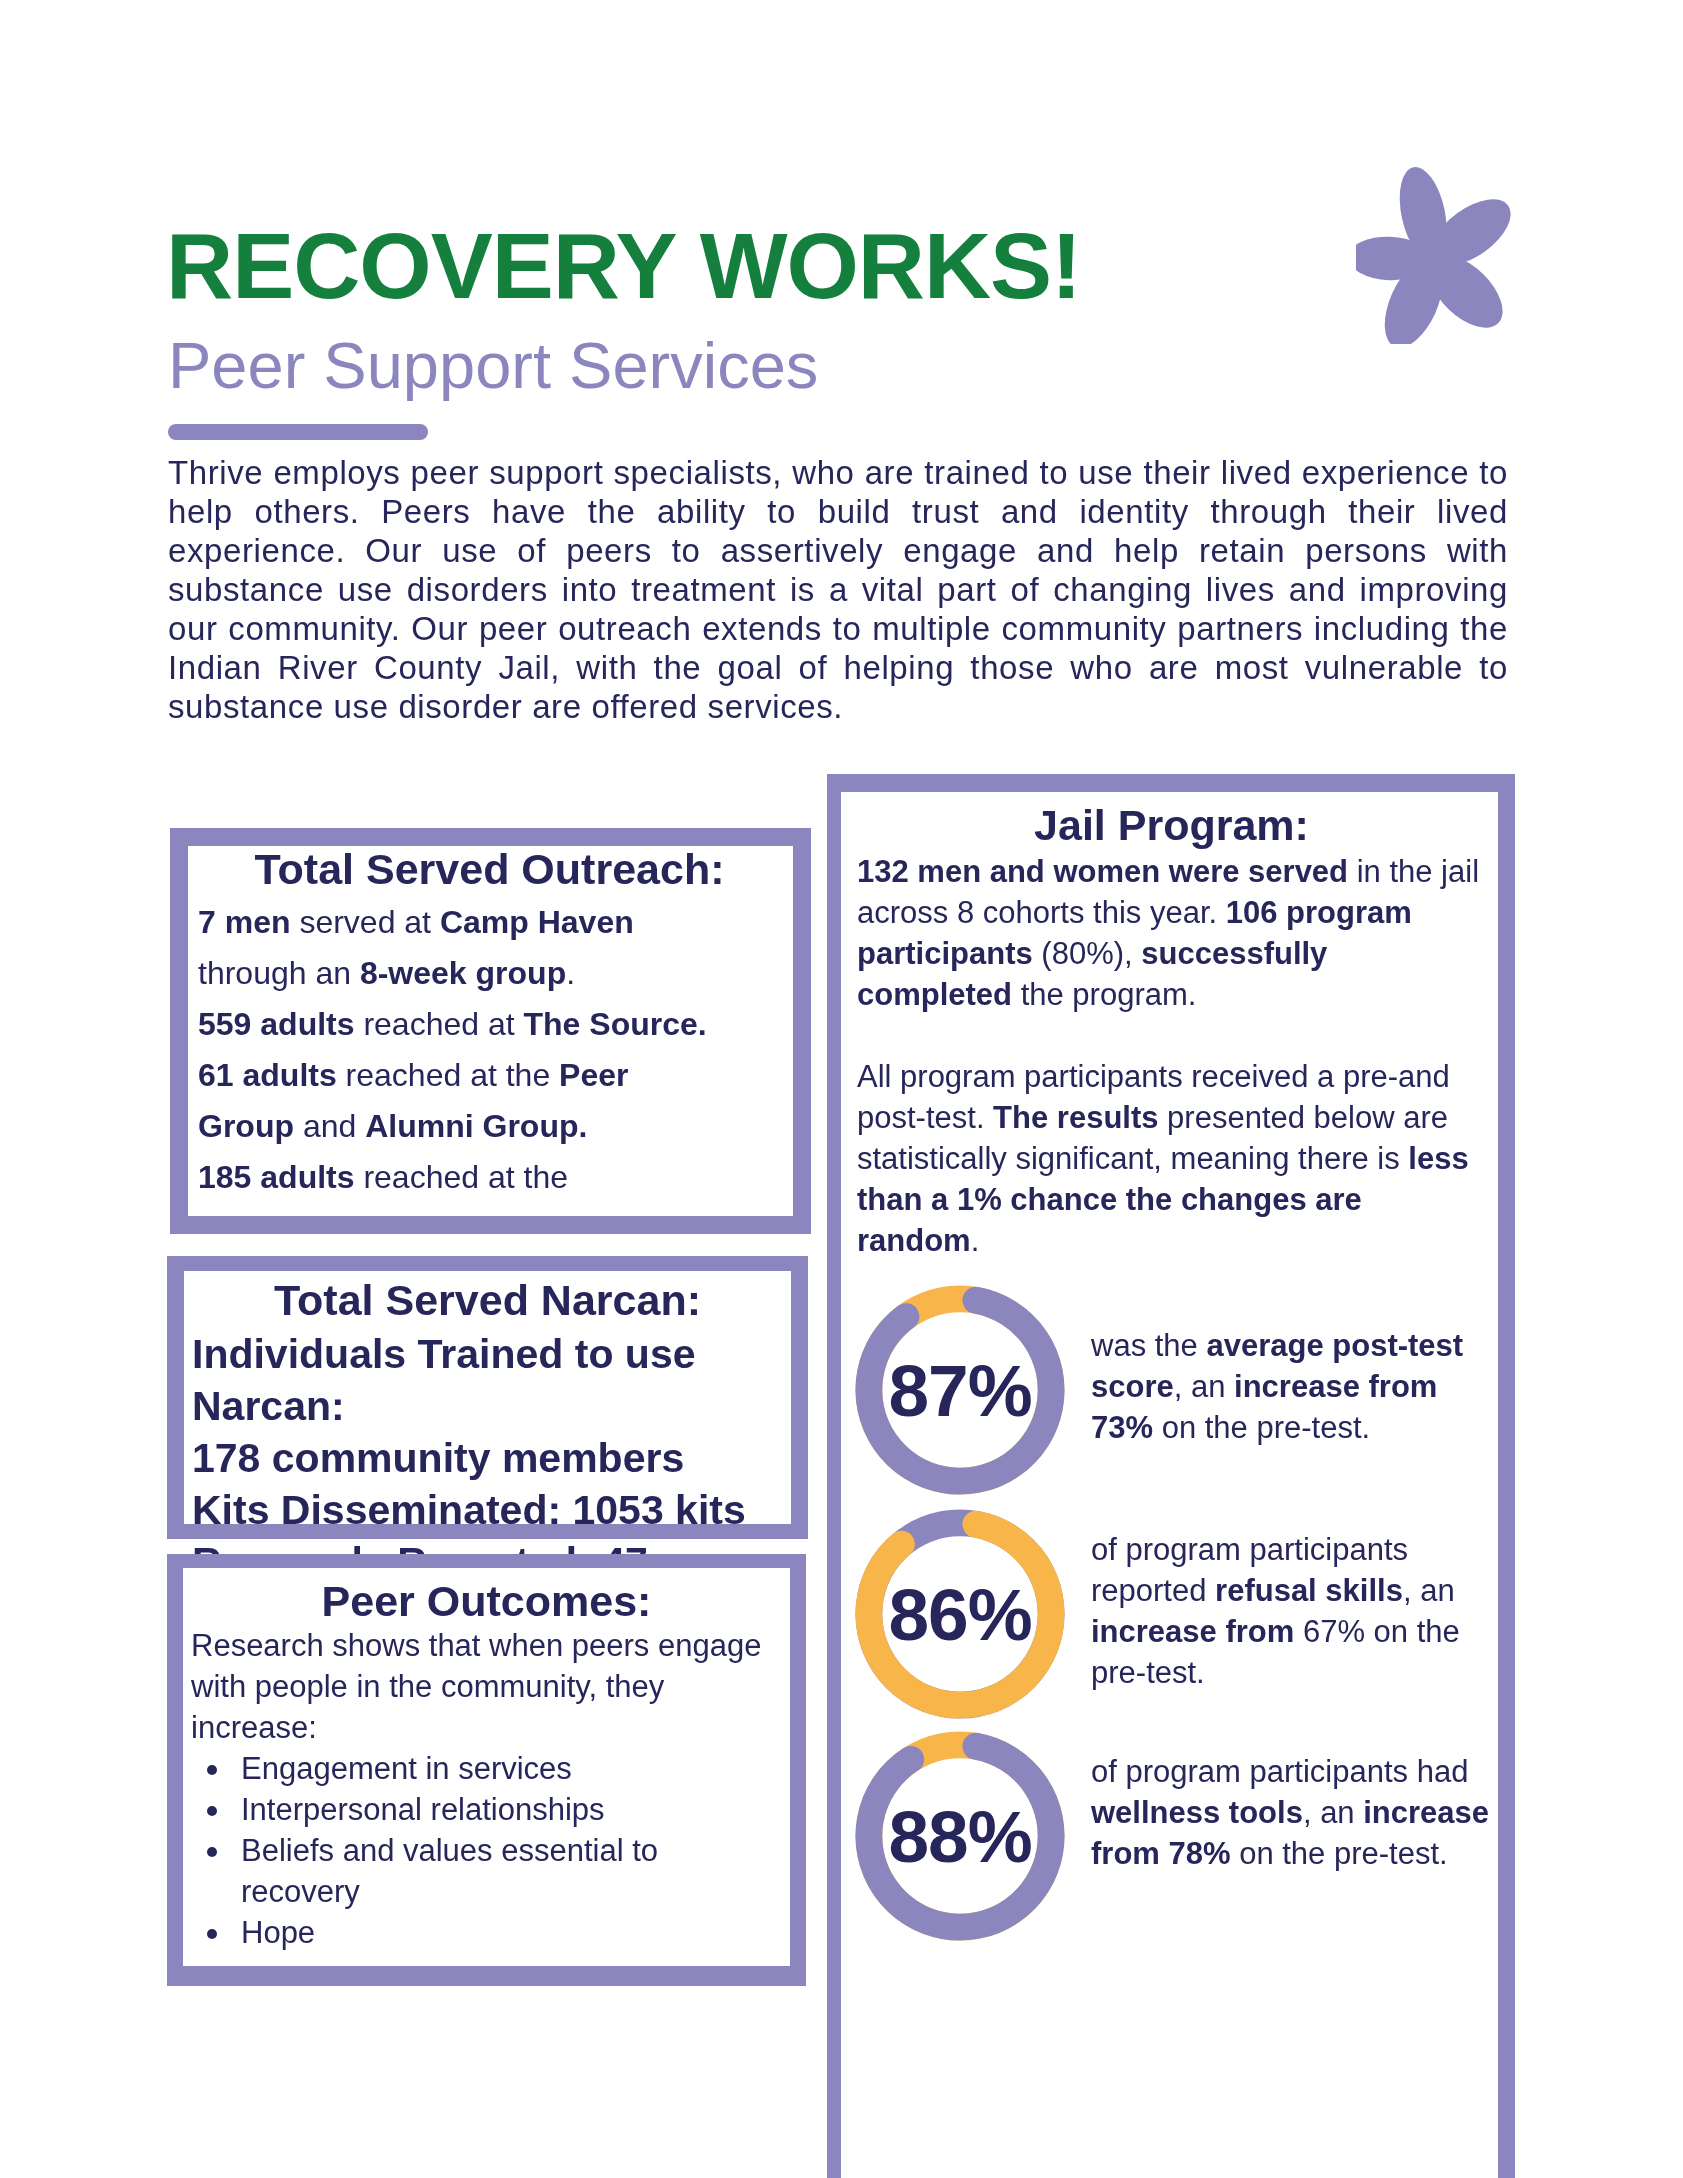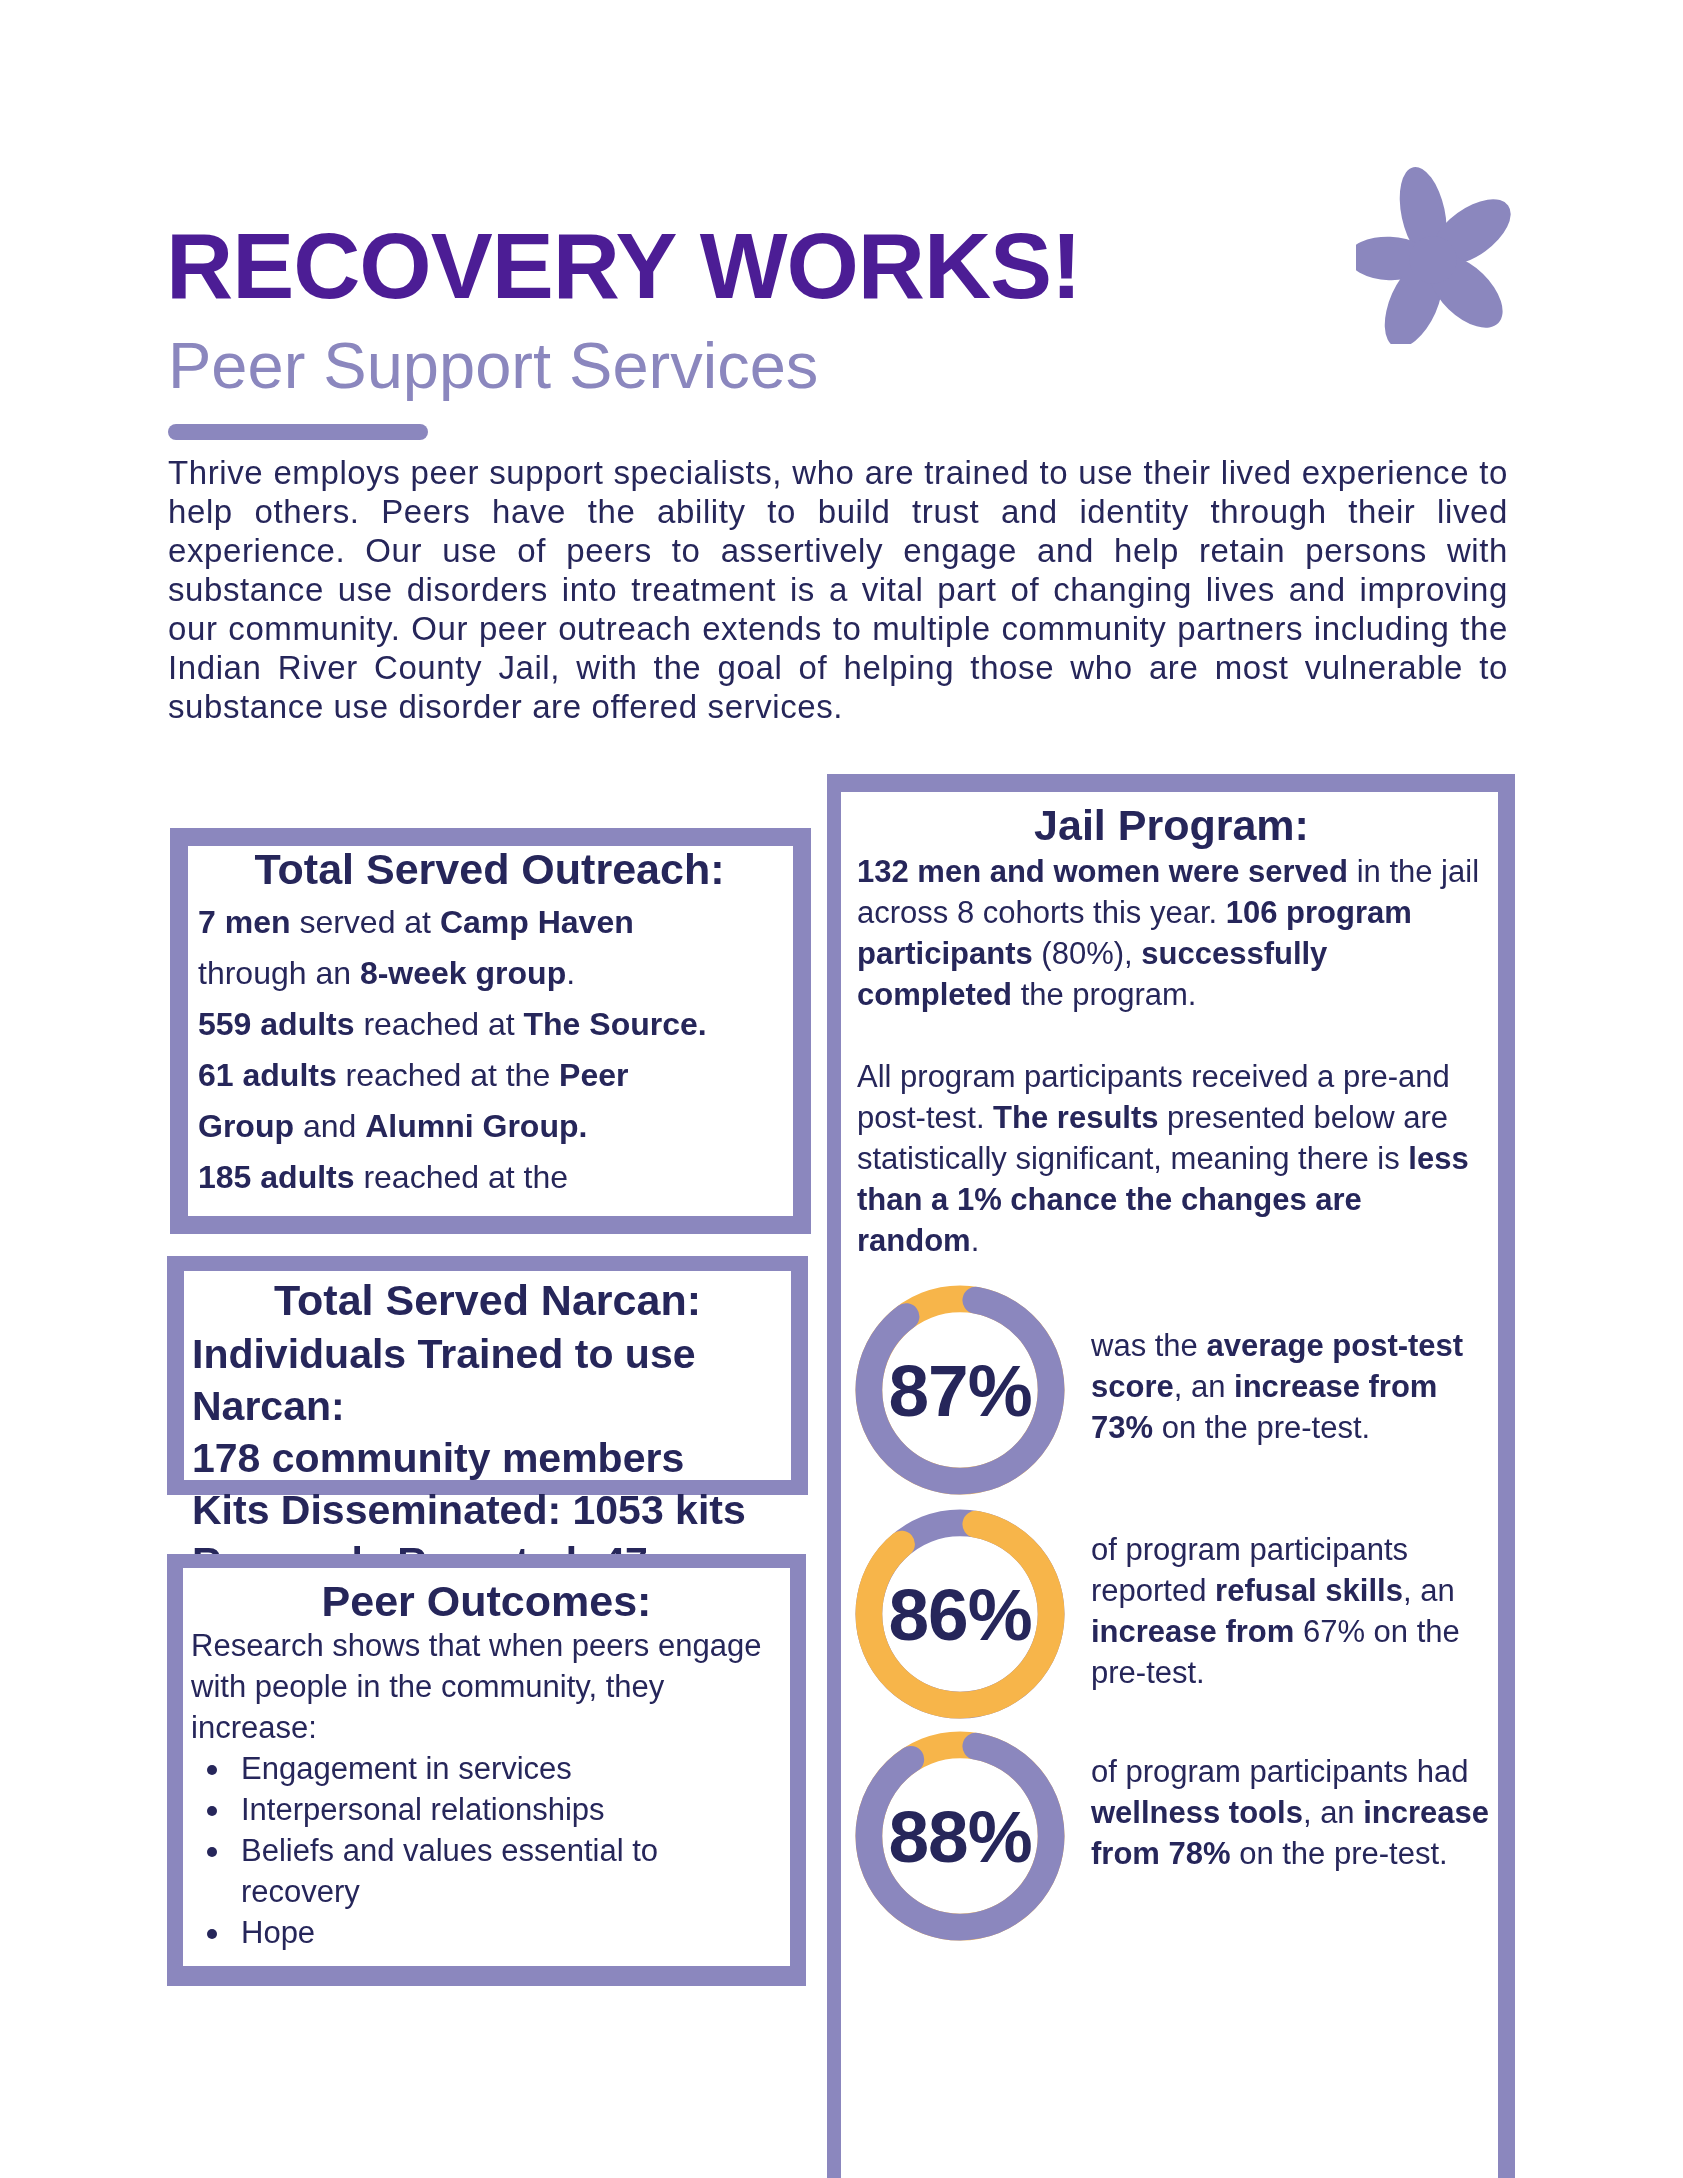--- a/index.html
+++ b/index.html
@@ -1,33 +1,33 @@
 <!DOCTYPE html>
 <html><head>
 <meta charset="utf-8">
 <style>
   html, body { margin:0; padding:0; background:#ffffff; }
   body { width:1683px; height:2178px; position:relative; overflow:hidden;
          font-family:"Liberation Sans", "DejaVu Sans", sans-serif; color:#26265a; }
   .abs { position:absolute; }
-  .title { left:166px; top:220px; font-size:93px; font-weight:bold; color:#4c1d95;
+  .title { left:166px; top:220px; font-size:93px; font-weight:bold; color:#15803d;
            letter-spacing:-1px; line-height:1; white-space:nowrap; }
   .subtitle { left:168px; top:333px; font-size:65px; color:#8b87be; line-height:1; white-space:nowrap; }
   .underline-bar { left:168px; top:424px; width:260px; height:16px; border-radius:8px; background:#8b87be; }
   .flower { left:1356px; top:166px; width:158px; height:178px; }
   .intro { left:168px; top:453px; width:1340px; font-size:33px; line-height:39px;
            text-align:justify; color:#26265a; letter-spacing:0.6px; }
   .box { position:absolute; border:18px solid #8b87be; background:#fff; box-sizing:border-box; }
   .box-title { font-weight:bold; text-align:center; font-size:43px; line-height:1.1; color:#26265a; }
   .box p { margin:0; }
   b { font-weight:bold; }
   #outreach { left:170px; top:828px; width:641px; height:406px; padding:0 12px 0 10px; }
   #outreach .box-title { margin-bottom:4px; }
   #outreach .lines { font-size:32px; line-height:51px; }
-  #narcan { left:167px; top:1256px; width:641px; height:239px; border-width:15px 17px; padding:6px 8px 0 8px; }
+  #narcan { left:167px; top:1256px; width:641px; height:283px; border-width:15px 17px; padding:6px 8px 0 8px; }
   #narcan .box-title { margin-bottom:4px; }
   #narcan .lines { font-size:41px; line-height:52px; font-weight:bold; }
   #peer { left:167px; top:1554px; width:639px; height:432px; border-width:14px 16px 20px 16px; padding:10px 8px 0 8px; }
   #peer .lines { font-size:31px; line-height:41px; }
   #peer ul { margin:0; padding-left:50px; list-style:none; }
   #peer li { position:relative; padding-left:0; }
   #peer li .bullet { position:absolute; left:-34px; top:17px; width:10px; height:10px; border-radius:50%; background:#26265a; }
   #jail { left:827px; top:774px; width:688px; height:1512px; border-width:18px 17px 20px 14px; padding:10px 12px 0 16px; }
   #jail .box-title { margin-bottom:2px; }
   #jail .lines { font-size:31px; line-height:41px; }

